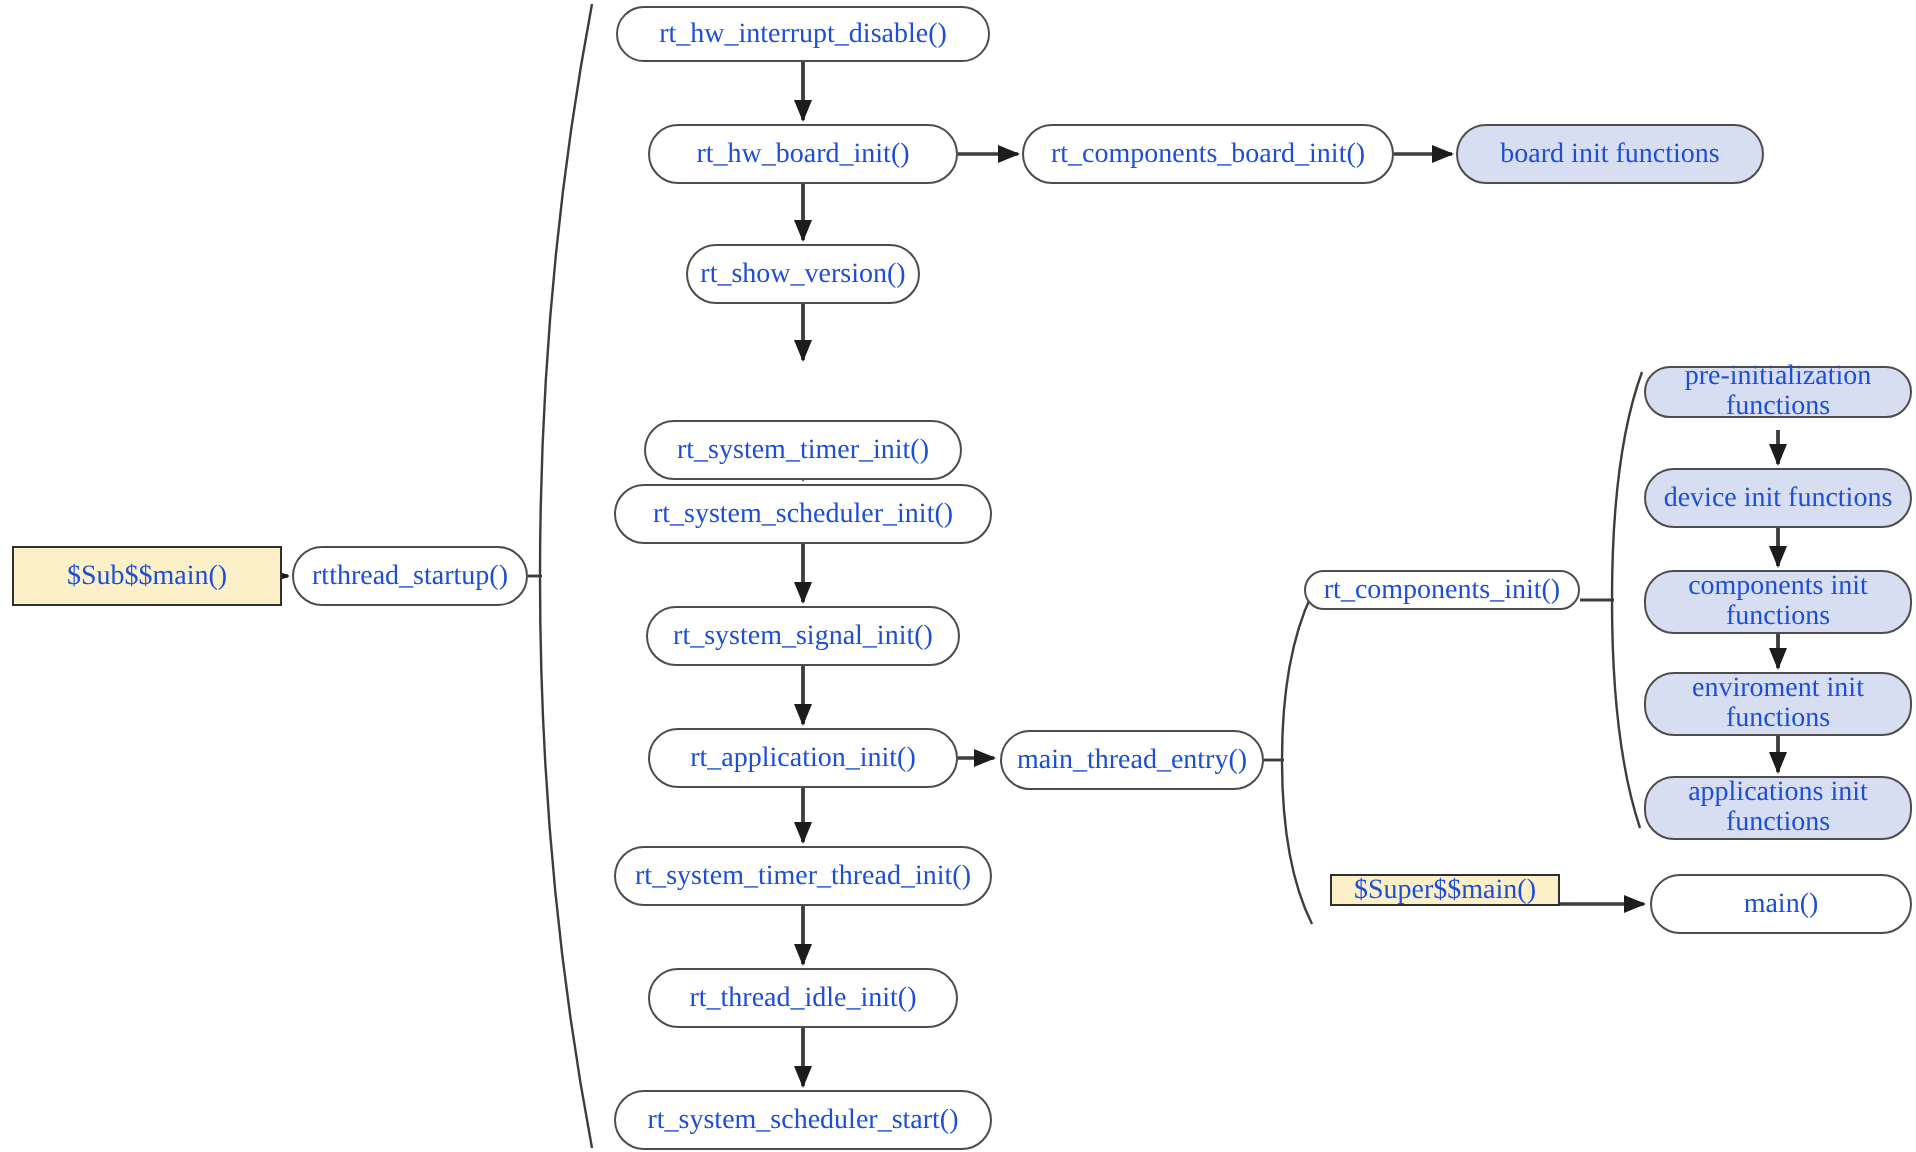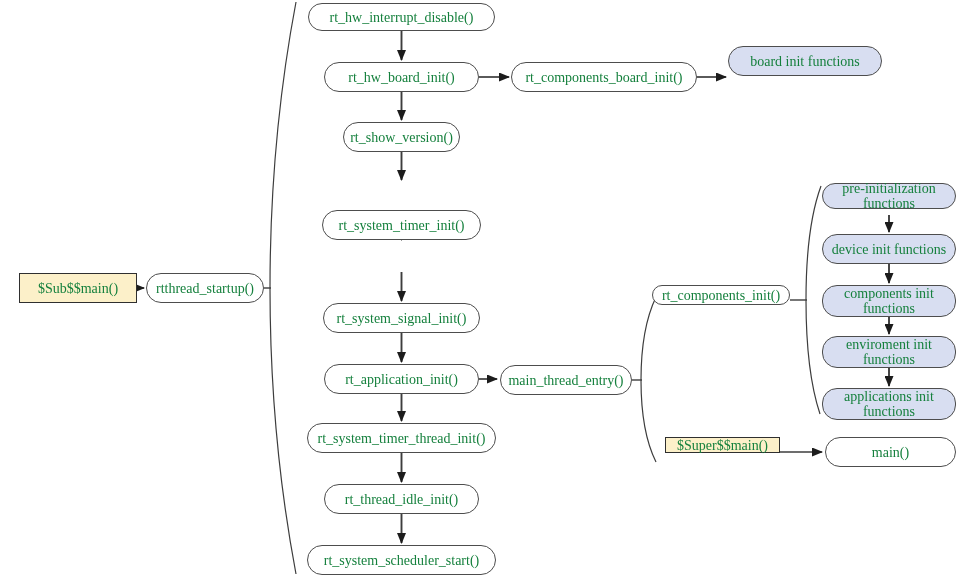--- a/index.html
+++ b/index.html
@@ -19,21 +19,21 @@
     overflow:hidden;
   }
   .edges { position:absolute; left:0; top:0; width:958px; height:576px; }
   .node {
     position:absolute; box-sizing:border-box;
     display:flex; align-items:center; justify-content:center;
     text-align:center;
     background:var(--node-fill);
     border:1.3px solid var(--node-border);
     border-radius:15px;
-    font-size:14px; line-height:15px; color:#15803d;
+    font-size:14px; line-height:15px; color:#1d4ed8;
     padding:0 4px;
     white-space:nowrap;
   }
   .node.wrap { white-space:normal; padding:0 2px; }
   .node.stage { background:var(--stage-fill); }
   .node.rect {
     border-radius:0;
     background:var(--hl-fill);
     border:1.4px solid var(--hl-border);
   }
@@ -75,29 +75,30 @@
     <path d="M401.5,394 V421" fill="none" stroke="var(--edge)" stroke-width="1.9" marker-end="url(#ah)"></path>
     <path d="M401.5,453 V482" fill="none" stroke="var(--edge)" stroke-width="1.9" marker-end="url(#ah)"></path>
     <path d="M401.5,514 V543" fill="none" stroke="var(--edge)" stroke-width="1.9" marker-end="url(#ah)"></path>
 
     <path d="M889,215 V232" fill="none" stroke="var(--edge)" stroke-width="1.9" marker-end="url(#ah)"></path>
     <path d="M889,264 V283" fill="none" stroke="var(--edge)" stroke-width="1.9" marker-end="url(#ah)"></path>
     <path d="M889,317 V334" fill="none" stroke="var(--edge)" stroke-width="1.9" marker-end="url(#ah)"></path>
     <path d="M889,368 V386" fill="none" stroke="var(--edge)" stroke-width="1.9" marker-end="url(#ah)"></path>
   </svg>
 
-  <div class="node rect" style="left:19px; top:273px; width:118px; height:30px;">$Sub$$main()</div>
+  <div class="node rect" style="left:6px; top:273px; width:135px; height:30px;">$Sub$$main()</div>
   <div class="node" style="left:146px; top:273px; width:118px; height:30px;">rtthread_startup()</div>
 
   <div class="node" style="left:308px; top:3px; width:187px; height:28px;">rt_hw_interrupt_disable()</div>
   <div class="node" style="left:324px; top:62px; width:155px; height:30px;">rt_hw_board_init()</div>
   <div class="node" style="left:511px; top:62px; width:186px; height:30px;">rt_components_board_init()</div>
-  <div class="node stage" style="left:728px; top:46px; width:154px; height:30px;">board init functions</div>
+  <div class="node stage" style="left:728px; top:62px; width:154px; height:30px;">board init functions</div>
   <div class="node" style="left:343px; top:122px; width:117px; height:30px;">rt_show_version()</div>
   <div class="node" style="left:322px; top:182px; width:159px; height:30px;margin-top:28px;">rt_system_timer_init()</div>
+  <div class="node" style="left:307px; top:242px; width:189px; height:30px;">rt_system_scheduler_init()</div>
   <div class="node" style="left:323px; top:303px; width:157px; height:30px;">rt_system_signal_init()</div>
   <div class="node" style="left:324px; top:364px; width:155px; height:30px;">rt_application_init()</div>
   <div class="node" style="left:307px; top:423px; width:189px; height:30px;">rt_system_timer_thread_init()</div>
   <div class="node" style="left:324px; top:484px; width:155px; height:30px;">rt_thread_idle_init()</div>
   <div class="node" style="left:307px; top:545px; width:189px; height:30px;">rt_system_scheduler_start()</div>
 
   <div class="node" style="left:500px; top:365px; width:132px; height:30px;">main_thread_entry()</div>
   <div class="node" style="left:652px; top:285px; width:138px; height:20px;">rt_components_init()</div>
 
   <div class="node stage wrap" style="left:822px; top:183px; width:134px; height:26px;">pre-initialization functions</div>

